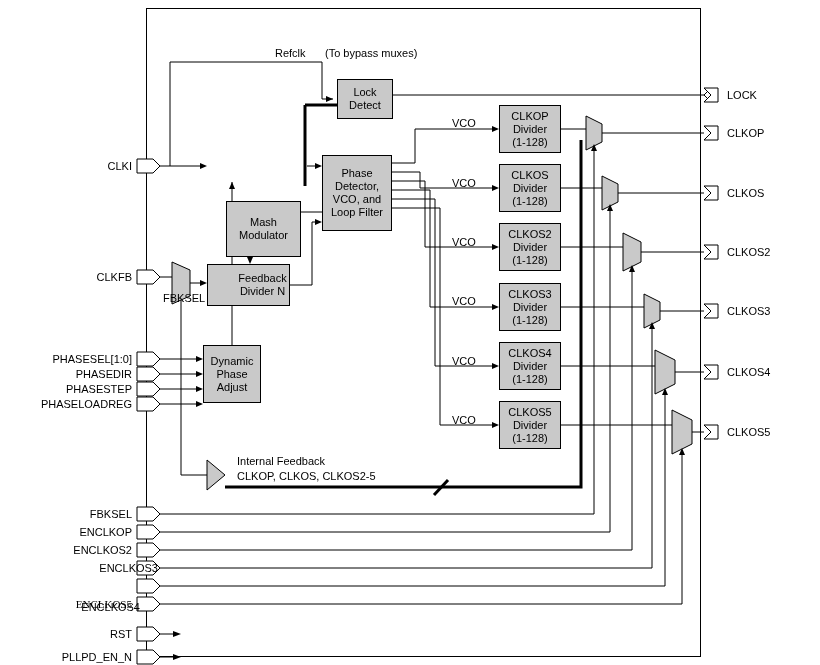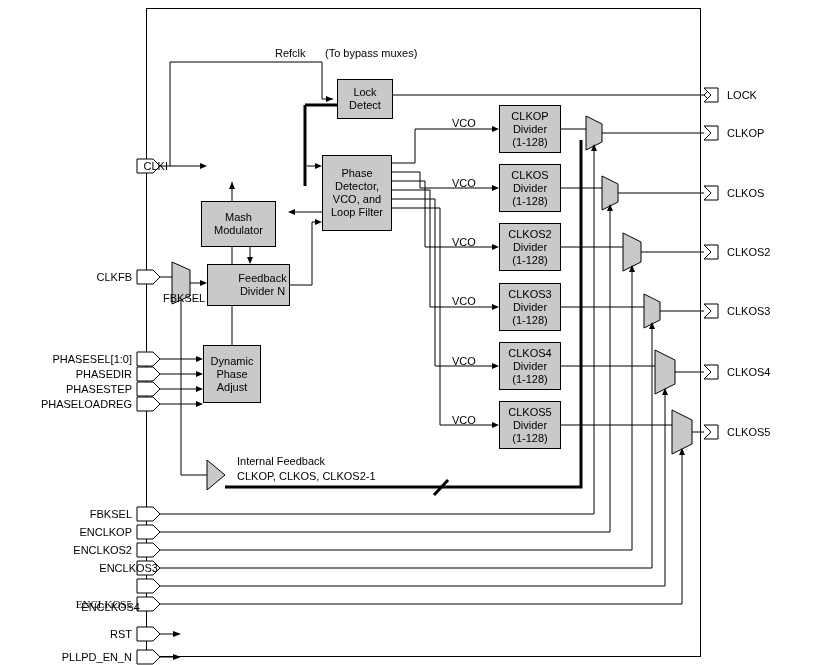--- a/index.html
+++ b/index.html
@@ -200,21 +200,21 @@
   <div class="blk" style="left:337px; top:79px; width:56px; height:40px;">
     <span style="white-space:pre-line;">Lock
 Detect</span>
   </div>
   <div class="blk" style="left:322px; top:155px; width:70px; height:76px;">
     <span style="white-space:pre-line;">Phase
 Detector,
 VCO, and
 Loop Filter</span>
   </div>
-  <div class="blk" style="left:201px; top:201px; width:75px; height:46px;">
+  <div class="blk" style="left:226px; top:201px; width:75px; height:56px;">
     <span style="white-space:pre-line;">Mash
 Modulator</span>
   </div>
   <div class="blk" style="left:207px; top:264px; width:83px; height:42px;padding-left:28px;">
     <span style="white-space:pre-line;">Feedback
 Divider N</span>
   </div>
   <div class="blk" style="left:203px; top:345px; width:58px; height:58px;">
     <span style="white-space:pre-line;">Dynamic
 Phase
@@ -248,29 +248,29 @@
   <div class="blk" style="left:499px; top:401px; width:62px; height:48px;">
     <span style="white-space:pre-line;">CLKOS5
 Divider
 (1-128)</span>
   </div>
 
   <div class="lbl" style="left:275px; top:47px;">Refclk</div>
   <div class="lbl" style="left:325px; top:47px;">(To bypass muxes)</div>
   <div class="lbl" style="left:163px; top:252px;margin-top:40px;">FBKSEL</div>
   <div class="lbl" style="left:237px; top:455px;">Internal Feedback</div>
-  <div class="lbl" style="left:237px; top:470px;">CLKOP, CLKOS, CLKOS2-1</div>
+  <div class="lbl" style="left:237px; top:470px;">CLKOP, CLKOS, CLKOS2-5</div>
   <div class="lbl" style="left:452px; top:117px;">VCO</div>
   <div class="lbl" style="left:452px; top:177px;">VCO</div>
   <div class="lbl" style="left:452px; top:236px;">VCO</div>
   <div class="lbl" style="left:452px; top:295px;">VCO</div>
   <div class="lbl" style="left:452px; top:355px;">VCO</div>
   <div class="lbl" style="left:452px; top:414px;">VCO</div>
 
-  <div class="lbl right" style="left:0px; width:132px; top:160px;padding-left:36px;">CLKI</div>
+  <div class="lbl right" style="left:0px; width:132px; top:160px;">CLKI</div>
   <div class="lbl right" style="left:0px; width:132px; top:271px;">CLKFB</div>
   <div class="lbl right" style="left:0px; width:132px; top:353px;">PHASESEL[1:0]</div>
   <div class="lbl right" style="left:0px; width:132px; top:368px;">PHASEDIR</div>
   <div class="lbl right" style="left:0px; width:132px; top:383px;">PHASESTEP</div>
   <div class="lbl right" style="left:0px; width:132px; top:398px;">PHASELOADREG</div>
   <div class="lbl right" style="left:0px; width:132px; top:508px;">FBKSEL</div>
   <div class="lbl right" style="left:0px; width:132px; top:526px;">ENCLKOP</div>
   <div class="lbl right" style="left:0px; width:132px; top:544px;">ENCLKOS2</div>
   <div class="lbl right" style="left:8px; width:132px; top:562px;margin-left:18px;">ENCLKOS3</div>
   <div class="lbl right" style="left:8px; width:132px; top:580px;margin-top:21px;">ENCLKOS4</div>

